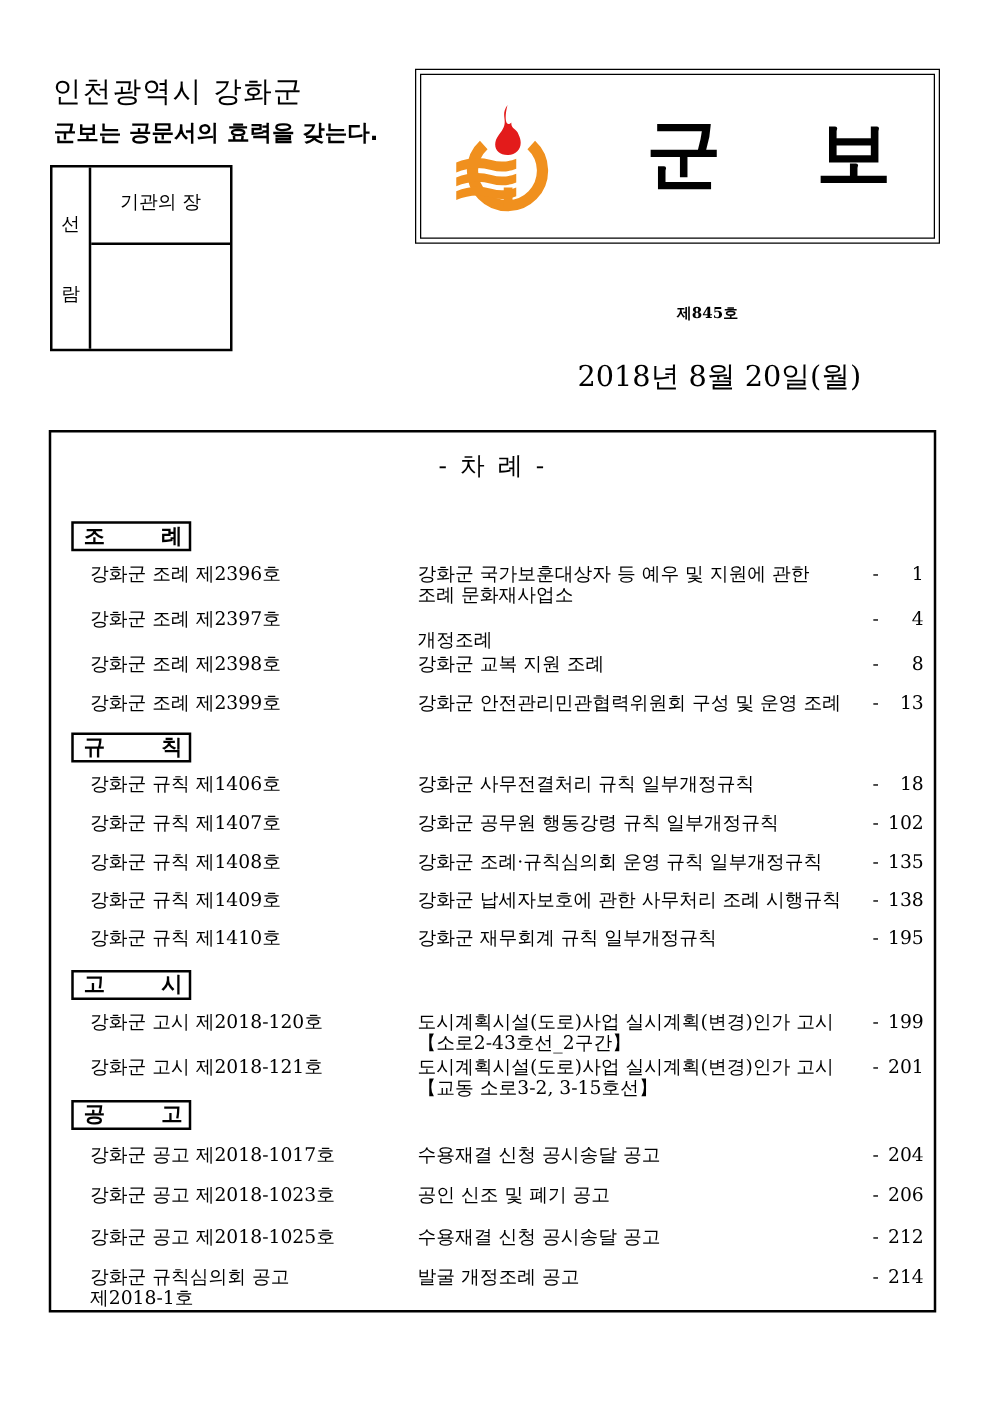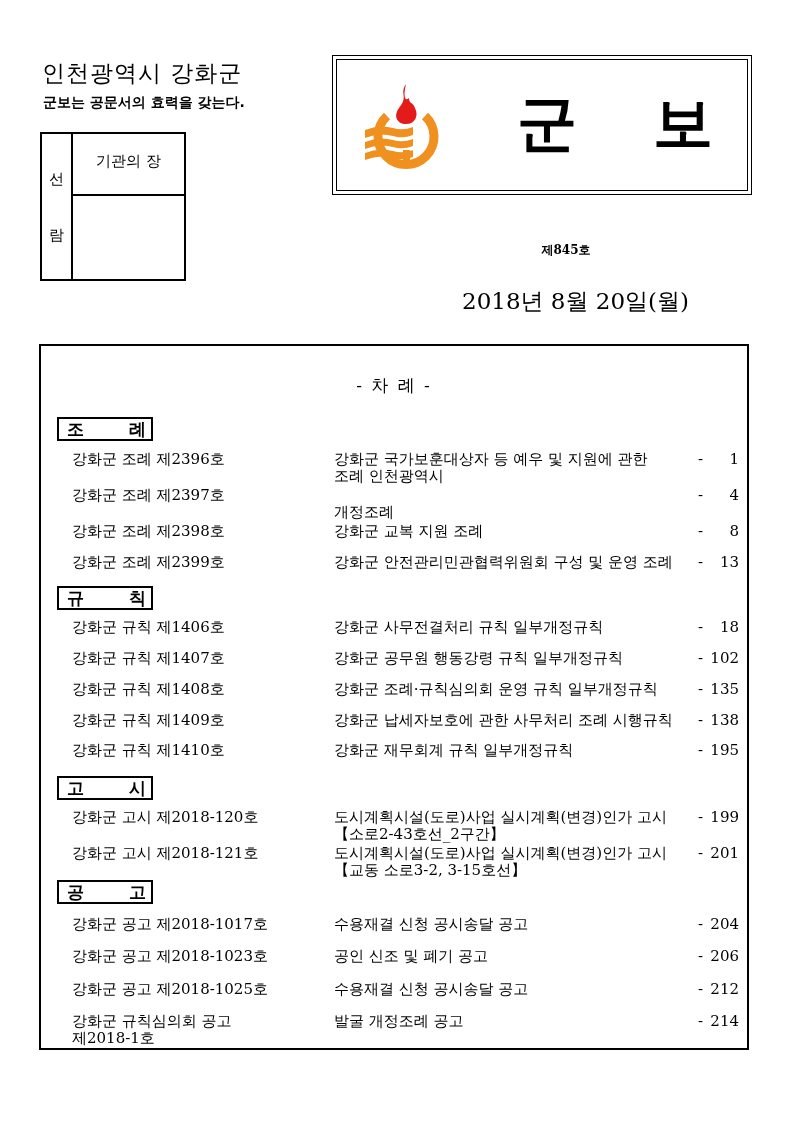--- a/index.html
+++ b/index.html
@@ -4,21 +4,21 @@
 <style>
   html, body { margin:0; padding:0; background:#ffffff; }
   body { width:794px; height:1123px; position:relative; overflow:hidden;
          font-family:"DejaVu Serif","Liberation Serif",serif; color:#000; }
   .abs { position:absolute; }
 
   
   .org-name { left:42px; top:58px; font-family:"DejaVu Sans","Liberation Sans",sans-serif;
               font-weight:normal; font-size:23px; letter-spacing:1px; white-space:nowrap; }
   .org-sub { left:43px; top:94px; font-family:"DejaVu Sans","Liberation Sans",sans-serif;
-             font-weight:bold; font-size:14px; white-space:nowrap; }
+             font-weight:bold; font-size:18px; white-space:nowrap; }
 
   .review-box { left:40px; top:132px; width:142px; height:145px; border:2px solid #000; }
   .review-col { position:absolute; left:0; top:0; width:29px; height:100%; border-right:2px solid #000; }
   .review-col span { position:absolute; left:0; width:29px; text-align:center; font-size:15px; }
   .review-head { position:absolute; left:31px; top:0; right:0; height:60px; border-bottom:2px solid #000;
                  text-align:center; font-size:15px; line-height:54px; }
   .review-body { position:absolute; left:31px; top:62px; right:0; bottom:0; }
 
   
   .masthead { left:332px; top:55px; width:418px; height:138px; border:1.5px solid #000; }
@@ -26,21 +26,21 @@
   .logo { position:absolute; left:22px; top:20px; width:92px; width:92px; height:92px; }
   .mast-char { position:absolute; top:28px; font-family:"DejaVu Sans","Liberation Sans",sans-serif;
                font-weight:bold; font-size:60px; line-height:70px; }
 
   .issue-no { left:0; width:794px; top:242px; text-align:center; padding-left:290px; box-sizing:border-box;
               font-size:12px; font-weight:bold;margin-left:24px; }
   .issue-date { left:462px; top:286px; font-size:23px; white-space:nowrap;text-align:right; }
 
   
   .toc { left:39px; top:344px; width:710px; height:706px; border:2.5px solid #000; box-sizing:border-box; }
-  .toc-title { position:absolute; left:0; width:100%; top:28px; text-align:center; font-size:17px; letter-spacing:2px; }
+  .toc-title { position:absolute; left:0; width:100%; top:13px; text-align:center; font-size:20px; letter-spacing:2px; }
   .section-tag { position:absolute; left:16px; width:96px; height:24px; border:2.5px solid #000;
                  box-sizing:border-box; font-size:17px; font-weight:bold; line-height:20px; }
   .section-tag span { position:absolute; top:0; }
   .row { position:absolute; left:0; width:100%; font-size:15px; line-height:17px; }
   .row .c1 { position:absolute; left:31px; width:230px; }
   .row .c2 { position:absolute; left:267px; width:385px;margin-left:26px; }
   .row .dash { position:absolute; left:657px; }
   .row .pg { position:absolute; right:8px; text-align:right; }
 </style>
 </head>
@@ -82,21 +82,21 @@
 
 <div class="abs toc">
   <div class="toc-title">- 차        례 -</div>
 
   <div class="section-tag" style="top:71px">
     <span style="left:8px">조</span>
     <span style="left:70px">례</span>
   </div>
   <div class="row" style="top:105px">
     <span class="c1">강화군 조례 제2396호</span>
-    <span class="c2"><span>강화군 국가보훈대상자 등 예우 및 지원에 관한</span><br><span>조례 인천광역시</span></span>
+    <span class="c2"><span>강화군 국가보훈대상자 등 예우 및 지원에 관한</span><br><span>조례 문화재사업소</span></span>
     <span class="dash">-</span>
     <span class="pg">1</span>
   </div>
   <div class="row" style="top:141px">
     <span class="c1">강화군 조례 제2397호</span>
     <span class="c2"><br><span>개정조례</span></span>
     <span class="dash">-</span>
     <span class="pg">4</span>
   </div>
   <div class="row" style="top:177px">

